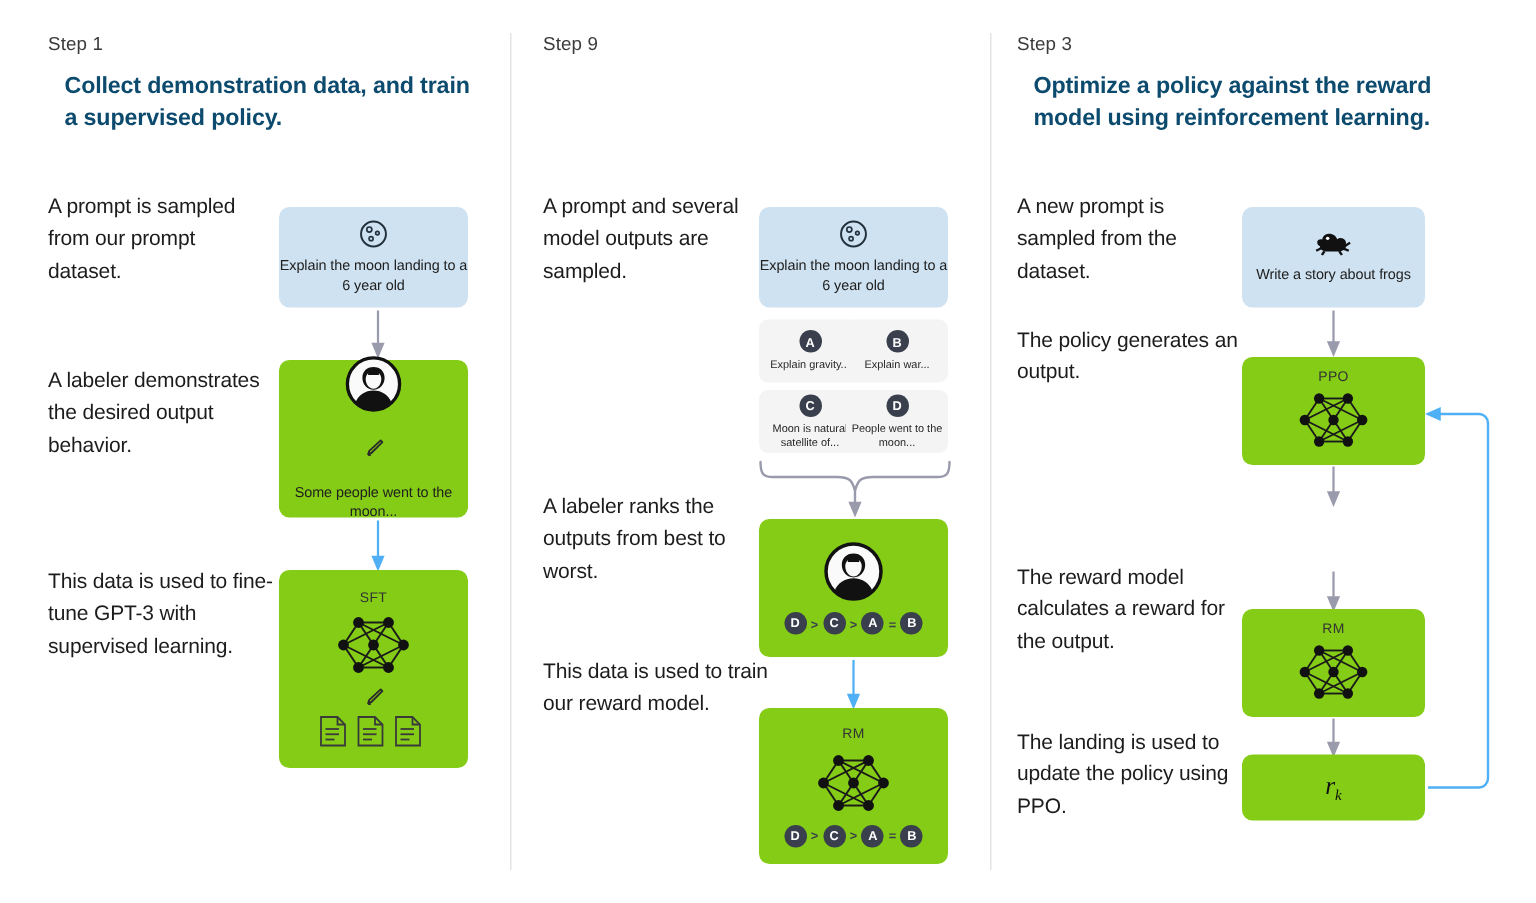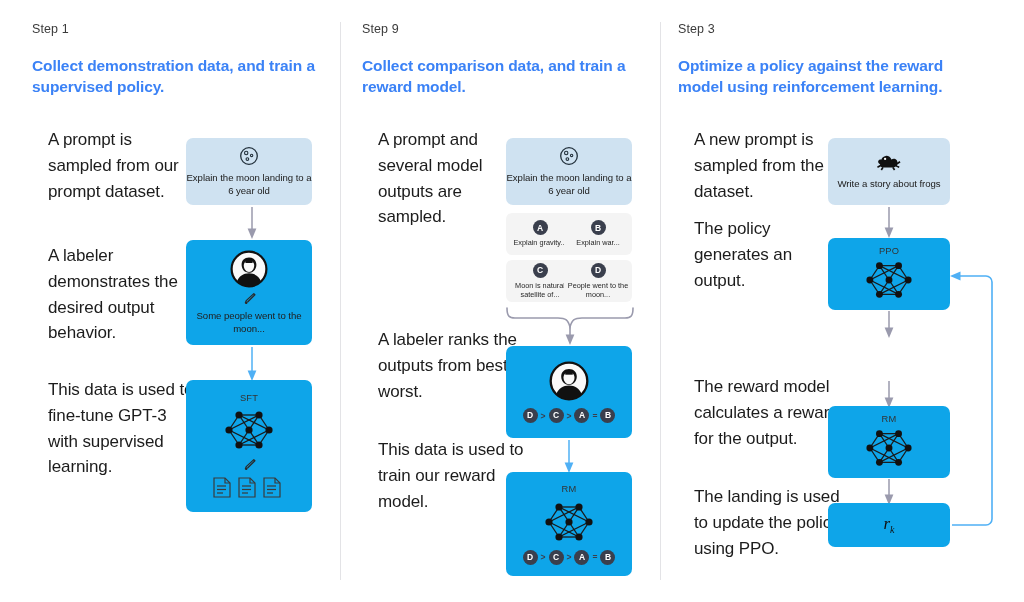--- a/index.html
+++ b/index.html
@@ -13,27 +13,27 @@
   
   .divider{position:absolute;top:22px;width:1px;height:558px;background:#e3e3e6;}
   .divider.d1{left:340px;}
   .divider.d2{left:660px;}
 
   .col{position:absolute;top:22px;width:300px;height:560px;}
   .col.c1{left:32px;}
   .col.c2{left:362px;}
   .col.c3{left:678px;}
 
-  .step-label{font-size:12.5px;color:#3b3b3b;letter-spacing:.1px;margin:0 0 19px 0;}
-  .step-title{font-size:15.5px;font-weight:bold;line-height:1.38;margin:0;color:#3b82f6;letter-spacing:-.1px;}
-
-  .body-text{position:absolute;font-size:17px;line-height:1.52;color:#1c1c1c;width:150px;letter-spacing:-.1px;margin-left:16px;}
+  .step-label{font-size:12.5px;color:#3b3b3b;letter-spacing:.1px;margin:0 0 3px 0;}
+  .step-title{font-size:15.5px;font-weight:bold;line-height:1.38;margin:11px;color:#0c4a6e;letter-spacing:-.1px;}
+
+  .body-text{position:absolute;font-size:14px;line-height:1.52;color:#1c1c1c;width:150px;letter-spacing:-.1px;}
 
   .card{
-    position:absolute;background:#0ea5e9;border-radius:7px;
+    position:absolute;background:#84cc16;border-radius:7px;
     display:flex;flex-direction:column;align-items:center;justify-content:center;
   }
   .card.blue{background:#cfe2f1;}
   .card-text{font-size:9.6px;line-height:1.38;text-align:center;color:#202020;letter-spacing:-.05px;}
   .card-title{font-size:9.3px;color:#333;letter-spacing:.2px;}
 
   
   .opt{
     position:absolute;background:#f4f4f4;border-radius:6px;width:68px;height:42px;
     display:flex;flex-direction:column;align-items:center;justify-content:center;gap:3px;
@@ -80,21 +80,21 @@
       <div class="card-text">Explain the moon landing to a 6 year old</div>
     </div>
 
     <div class="arrow" style="left:213px;top:185px;">
       <svg width="14" height="33" viewBox="0 0 14 33">
         <line x1="7" y1="0" x2="7" y2="22" stroke="#9a9aad" stroke-width="1.5"></line>
         <polygon points="7,32 2.6,21.5 11.4,21.5" fill="#9a9aad"></polygon>
       </svg>
     </div>
 
-    <div class="card" style="left:154px;top:218px;width:126px;height:105px;gap:3px;">
+    <div class="card" style="left:154px;top:218px;width:126px;height:105px;gap:16px;">
       <span>
         <svg width="38" height="38" viewBox="0 0 38 38">
           <circle cx="19" cy="19" r="17.4" fill="#fafafa" stroke="#111" stroke-width="2.2"></circle>
           <path d="M19 7.6c-4.6 0-7.4 3.1-7.4 7.2 0 4.4 3.2 8 7.4 8s7.4-3.6 7.4-8c0-4.1-2.8-7.2-7.4-7.2z" fill="#111"></path>
           <path d="M19 10.6c-3.2 0-5.2 2.1-5.2 5 0 3.6 2.4 6.5 5.2 6.5s5.2-2.9 5.2-6.5c0-2.9-2-5-5.2-5z" fill="#fafafa"></path>
           <rect x="15.4" y="9.4" width="7.2" height="3.6" fill="#111"></rect>
           <path d="M19 23.3c-5.6 0-10.2 3.2-11.9 7.9A17.3 17.3 0 0 0 19 36.4c4.7 0 9-1.9 11.9-5.2-1.7-4.7-6.3-7.9-11.9-7.9z" fill="#111"></path>
         </svg>
       </span>
       <span>
@@ -175,21 +175,20 @@
                 <line x1="3" y1="15" x2="9" y2="15"></line>
             </g>
           </g>
         </svg>
       </span>
     </div>
   </div>
 
   <div class="col c2">
     <div class="step-label">Step 9</div>
-    <div class="step-title">Collect comparison data, and train a reward model.</div>
 
     <div class="body-text" style="top:105px;left:0;">A prompt and several model outputs are sampled.</div>
     <div class="body-text" style="top:305px;left:0;">A labeler ranks the outputs from best to worst.</div>
     <div class="body-text" style="top:415px;left:0;">This data is used to train our reward model.</div>
 
     <div class="card blue" style="left:144px;top:116px;width:126px;height:67px;gap:5px;">
       <span>
         <svg width="20" height="20" viewBox="0 0 20 20">
           <circle cx="10" cy="10" r="8.3" fill="none" stroke="#23313c" stroke-width="1.3"></circle>
           <circle cx="7.2" cy="7" r="1.7" fill="none" stroke="#23313c" stroke-width="1.1"></circle>

